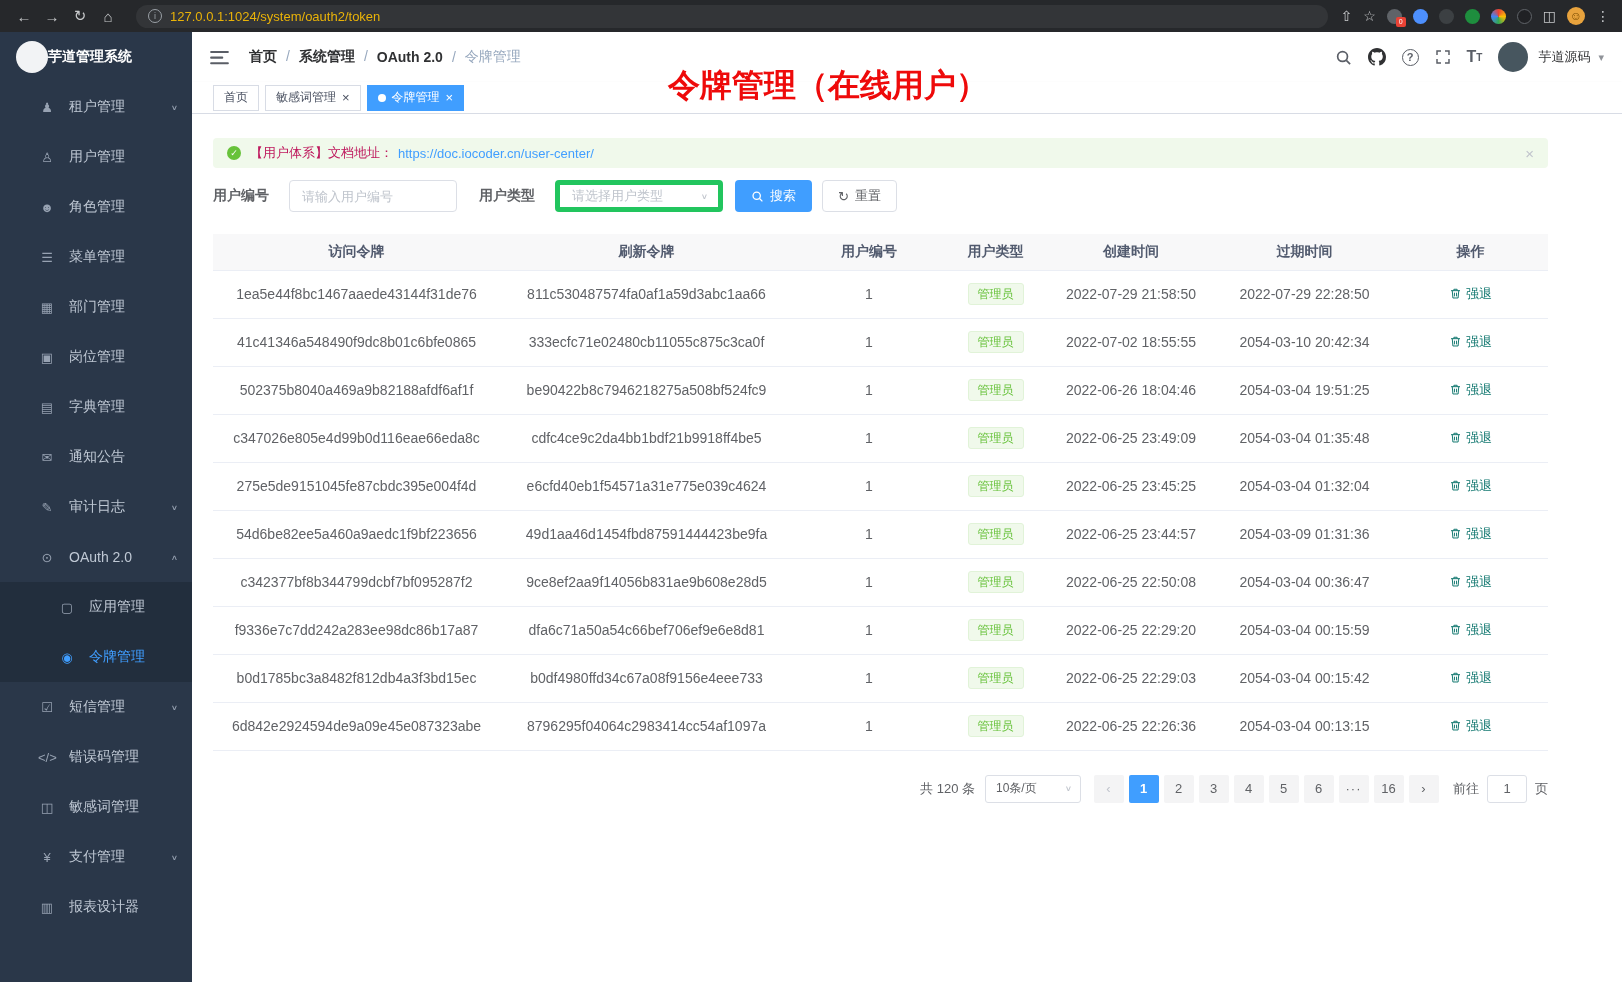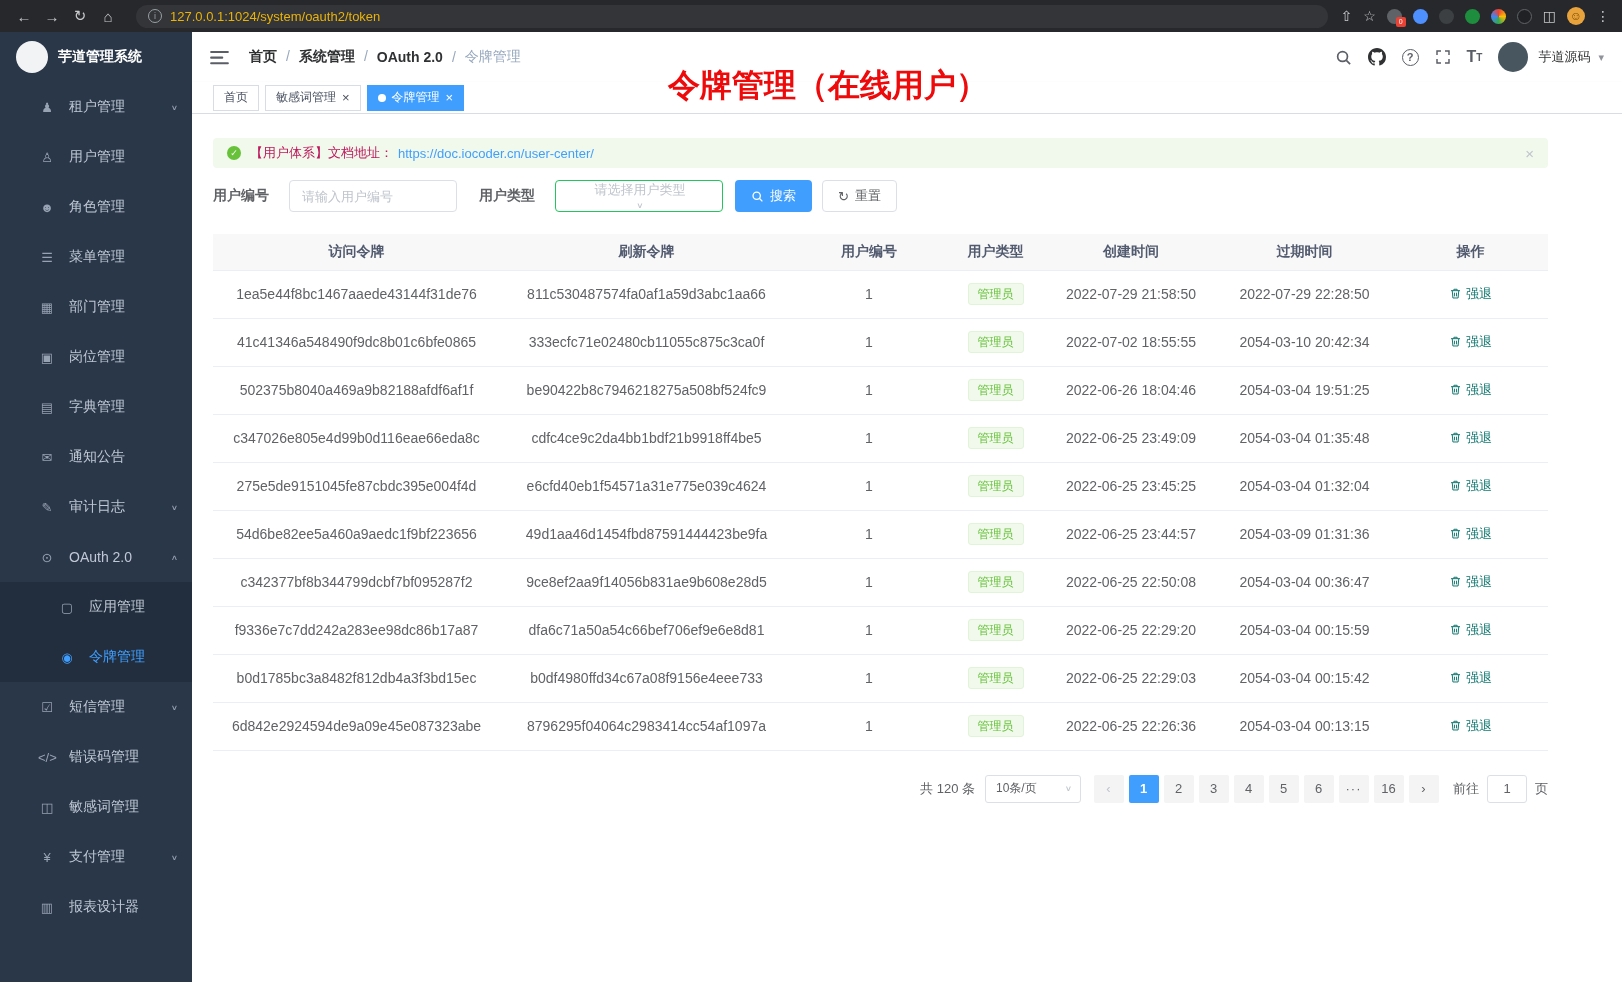--- a/index.html
+++ b/index.html
@@ -17,21 +17,21 @@
   .cr-glyph { font-size:14px; color:#c7c9cb; cursor:pointer; }
   .ext { width:15px; height:15px; border-radius:50%; position:relative; cursor:pointer; flex:none; }
   .ext .badge { position:absolute; right:-4px; bottom:-3px; min-width:10px; height:10px; background:#e94235; color:#fff; font-size:7px; line-height:10px; text-align:center; border-radius:2px; padding:0 1px; }
   .ext1{background:#5f6368} .ext2{background:#4d90fe} .ext3{background:#3c4043}
   .ext4{background:#1e8e3e} .ext5{background:conic-gradient(#ea4335,#fbbc04,#34a853,#4285f4,#ea4335)}
   .ext6{background:#202124; border:1px solid #5f6368}
   .chrome-avatar { width:18px; height:18px; border-radius:50%; background:#e8a33d; color:#7a4b00; font-size:12px; display:flex; align-items:center; justify-content:center; cursor:pointer; }
 
   
   .sidebar { position:absolute; top:32px; left:0; width:192px; bottom:0; background:#2a3749; overflow:hidden; }
-  .logo-row { height:50px; display:flex; align-items:center; padding-left:16px; gap:10px; cursor:pointer; }
+  .logo-row { height:50px; display:flex; align-items:center; padding-left:16px; gap:0; cursor:pointer; }
   .logo-avatar { width:32px; height:32px; border-radius:50%; background:#f2f3f5; flex:none; }
   .logo-title { color:#fff; font-size:14px; font-weight:700; white-space:nowrap; }
   .side-item { height:50px; display:flex; align-items:center; padding:0 14px 0 38px; color:#bfc8d4; font-size:14px; cursor:pointer; }
   .side-item.sub { padding-left:58px; background:#222e3d; }
   .side-item.active { color:#409eff; }
   .side-icon { width:18px; margin-right:13px; color:#97a2b2; font-size:13px; text-align:center; flex:none; }
   .side-item.active .side-icon { color:#409eff; }
   .side-label { flex:1; white-space:nowrap; }
   .side-chevron { font-size:10px; color:#97a2b2; transform:scale(1,.75); }
 
@@ -66,21 +66,21 @@
   .alert-check { width:14px; height:14px; border-radius:50%; background:#67c23a; color:#fff; font-size:9px; display:inline-flex; align-items:center; justify-content:center; margin-right:9px; flex:none; }
   .alert-text { color:#be185d;font-family:Liberation Serif, serif; }
   .alert-link { color:#409eff; text-decoration:none; margin-left:5px; cursor:pointer; }
   .alert-close { position:absolute; right:14px; color:#c0c4cc; font-size:15px; cursor:pointer; }
 
   .filters { margin-top:12px; display:flex; align-items:center; height:32px; font-size:14px; }
   .f-label { font-weight:700; color:#606266; margin-right:20px; white-space:nowrap; }
   .f-label.second { margin-left:22px; }
   .f-input { width:168px; height:32px; border:1px solid #dcdfe6; border-radius:4px; padding:0 12px; font-size:13px; color:#000000; outline:none; font-family:inherit; }
   .f-input::placeholder { color:#bfc4cc; }
-  .f-select { width:168px; height:32px; border:1px solid #22c55e; border-radius:4px; padding:0 10px 0 12px; display:flex; align-items:center; justify-content:space-between; color:#bfc4cc; font-size:13px; cursor:pointer;flex-direction:column; }
+  .f-select { width:168px; height:32px; border:5px solid #22c55e; border-radius:4px; padding:0 10px 0 12px; display:flex; align-items:center; justify-content:space-between; color:#bfc4cc; font-size:13px; cursor:pointer; }
   .sel-caret { color:#c0c4cc; font-size:10px; transform:scale(1,.8); }
   .btn { height:32px; border-radius:4px; font-size:13px; display:inline-flex; align-items:center; gap:6px; padding:0 15px; cursor:pointer; border:1px solid transparent; font-family:inherit; white-space:nowrap; }
   .btn-primary { background:#409eff; color:#fff; margin-left:12px; }
   .btn-plain { background:#fff; border-color:#dcdfe6; color:#606266; margin-left:10px; }
   .r-icon { font-size:13px; }
 
   .data-table { width:100%; margin-top:22px; border-collapse:collapse; table-layout:fixed; }
   .data-table th { height:36px; background:#f8f8f9; color:#515a6e; font-size:14px; font-weight:600; border-bottom:1px solid #ebeef5; text-align:center; white-space:nowrap; }
   .data-table td { height:48px; color:#606266; font-size:14px; text-align:center; border-bottom:1px solid #ebeef5; white-space:nowrap; overflow:hidden; }
   .tag-success { display:inline-block; height:22px; line-height:20px; padding:0 9px; background:#f0f9eb; border:1px solid #e1f3d8; color:#67c23a; border-radius:3px; font-size:12px; }

